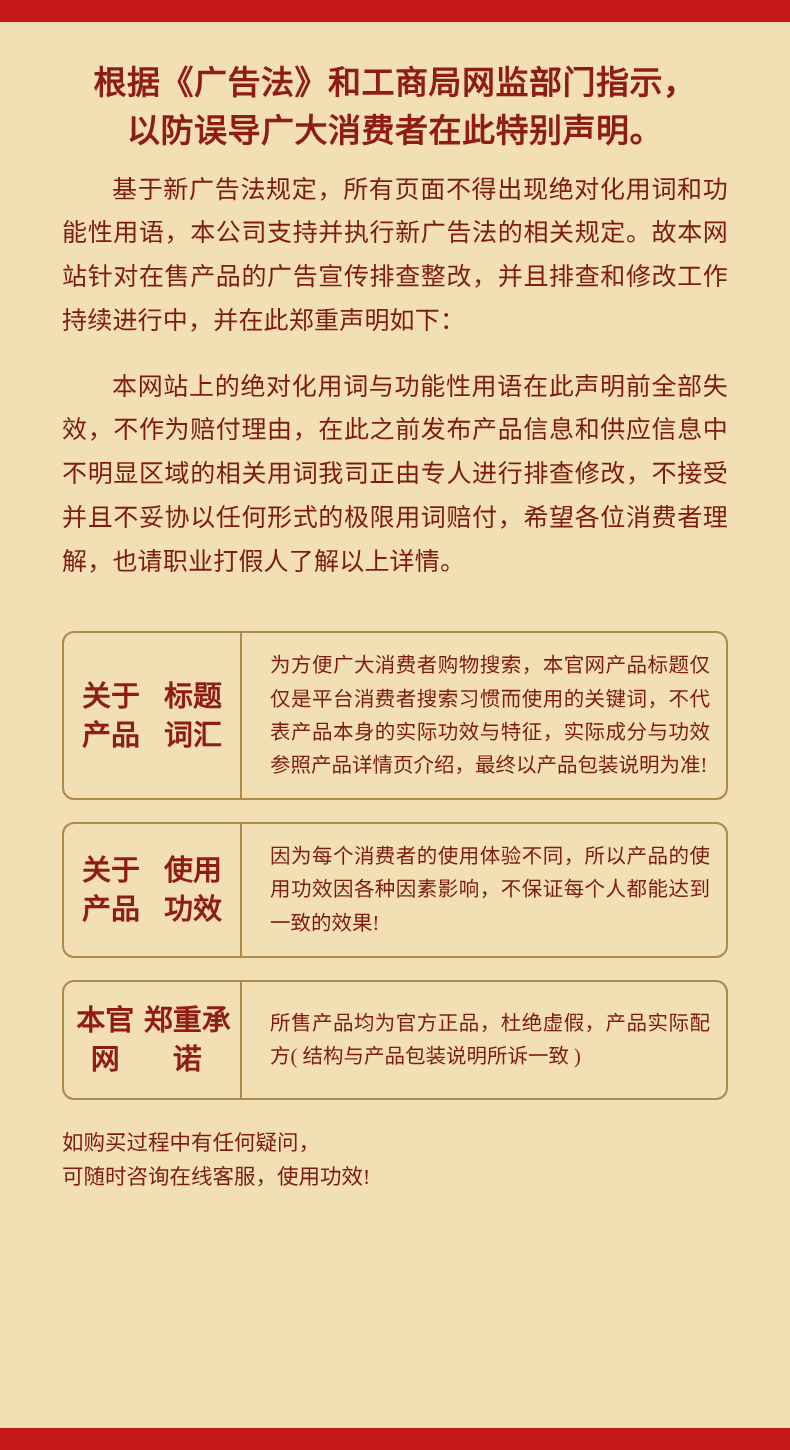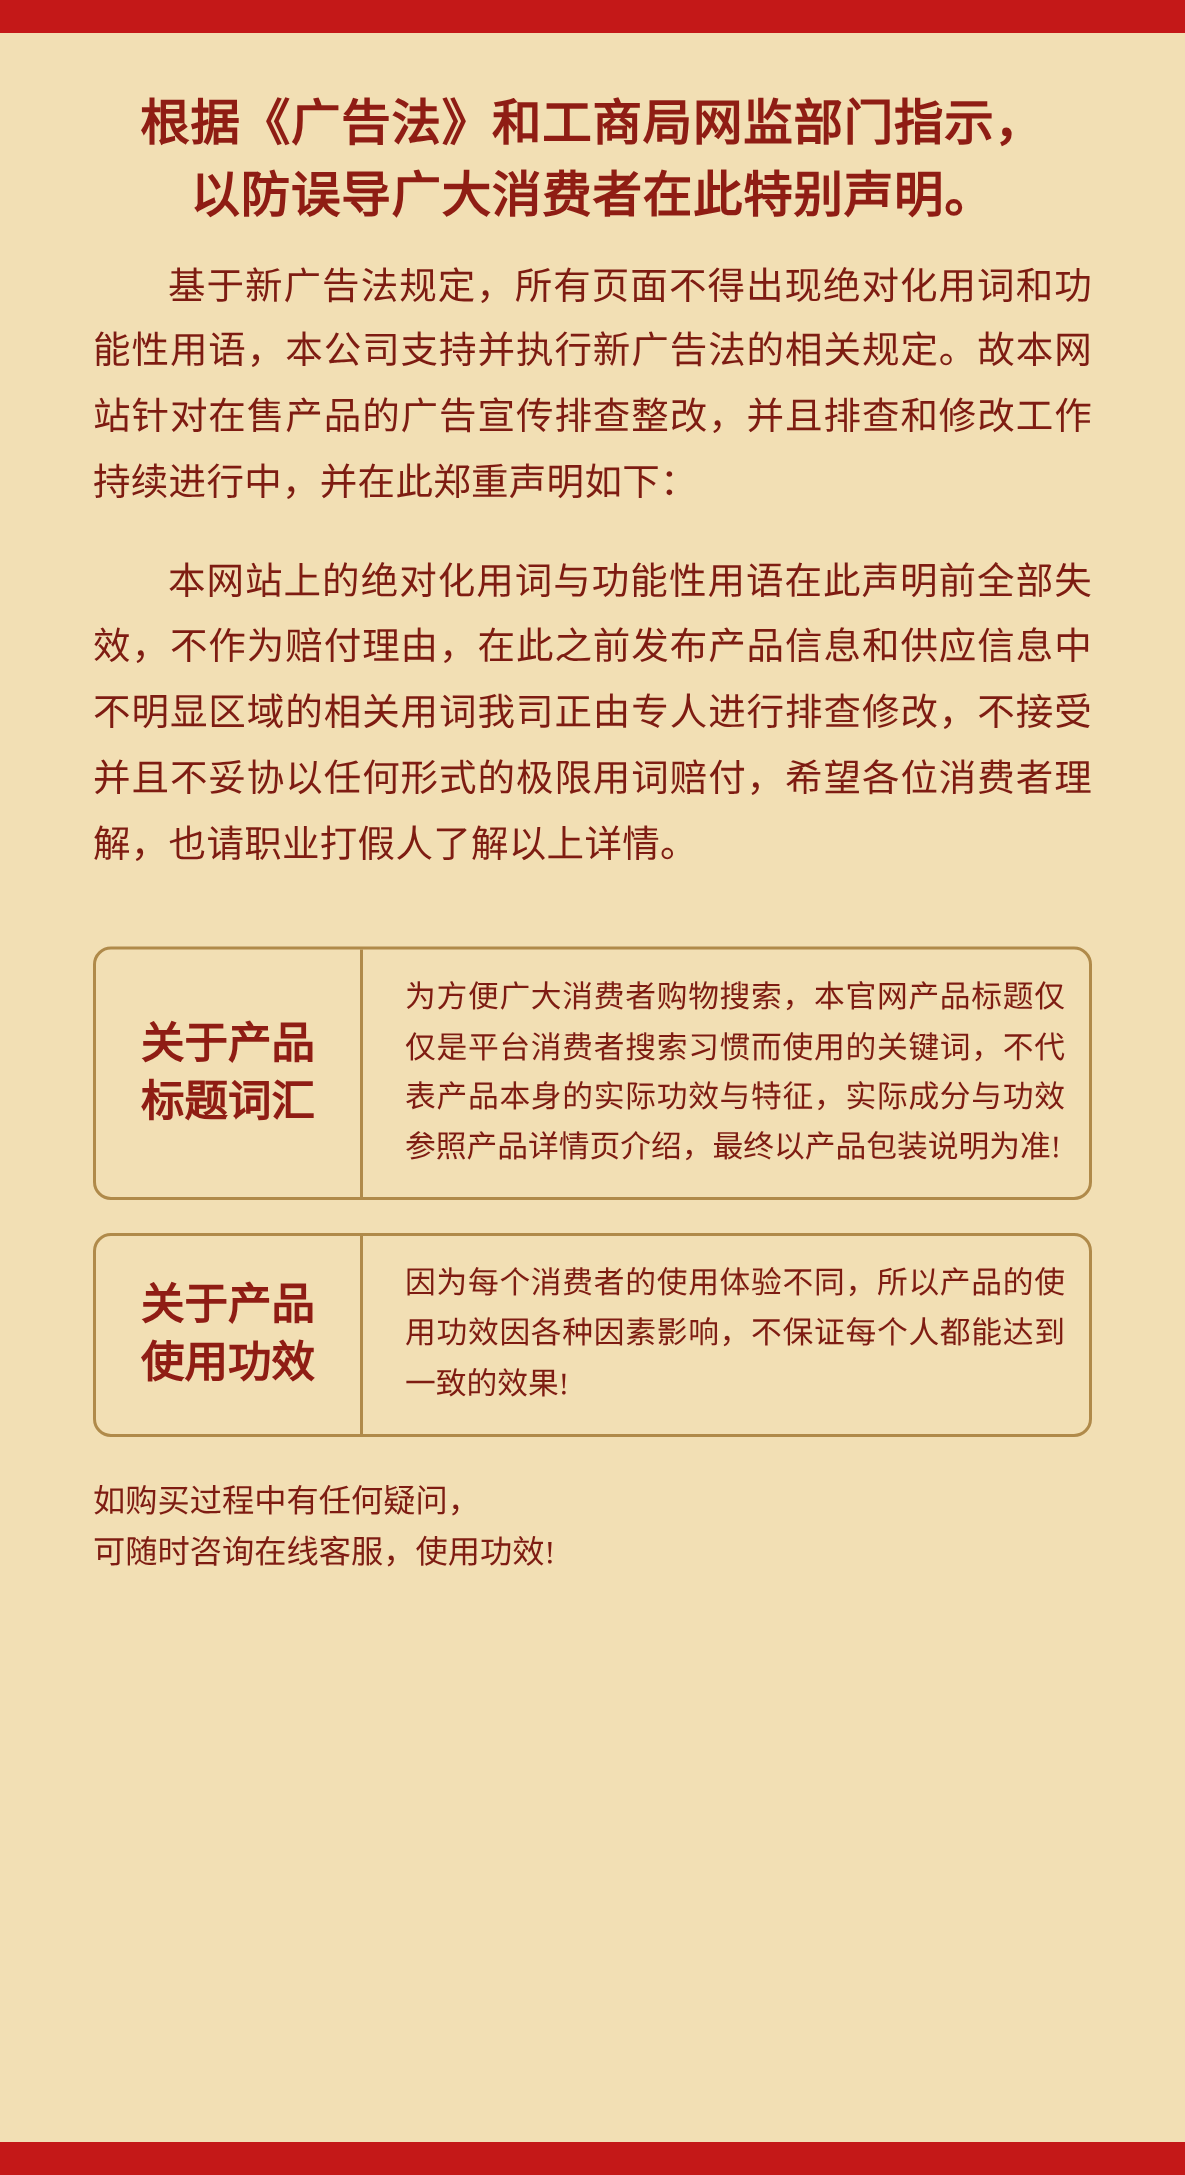--- a/index.html
+++ b/index.html
@@ -60,41 +60,41 @@
     display: block;
   }
   .para {
     color: #7e1c12;
     font-size: 25px;
     line-height: 1.75;
     text-indent: 2em;
     margin: 0 0 10px 0;
     text-align: justify;
     letter-spacing: 0.2px;
+    font-family: Liberation Mono, monospace;
   }
   .para.second {
     margin-top: 22px;
   }
   .cards {
     margin-top: 46px;
   }
   .card {
     border: 2px solid #b08a4a;
     border-radius: 12px;
     display: flex;
     align-items: stretch;
     margin-bottom: 22px;
     background: transparent;
     box-sizing: border-box;
     min-height: 120px;
   }
   .card-title {
     flex: 0 0 178px;
     display: flex;
-    flex-direction: column;
     align-items: center;
     justify-content: center;
     color: #8f1d14;
     font-weight: bold;
     font-size: 29px;
     line-height: 1.35;
     border-right: 2px solid #b08a4a;
     padding: 14px 6px;
     box-sizing: border-box;
     text-align: center;
@@ -149,20 +149,27 @@
       </div>
 
       <div class="card">
         <div class="card-title">
           <span>关于产品</span>
           <span>使用功效</span>
         </div>
         <div class="card-body">因为每个消费者的使用体验不同，所以产品的使用功效因各种因素影响，不保证每个人都能达到一致的效果!</div>
       </div>
 
+      <div class="card">
+        <div class="card-title">
+          <span>本官网</span>
+          <span>郑重承诺</span>
+        </div>
+        <div class="card-body">所售产品均为官方正品，杜绝虚假，产品实际配方( 结构与产品包装说明所诉一致 )</div>
+      </div>
 
     </div>
 
     <div class="footer">
       <span class="fl">如购买过程中有任何疑问，</span>
       <span class="fl">可随时咨询在线客服，使用功效!</span>
     </div>
 
   </div>
 

